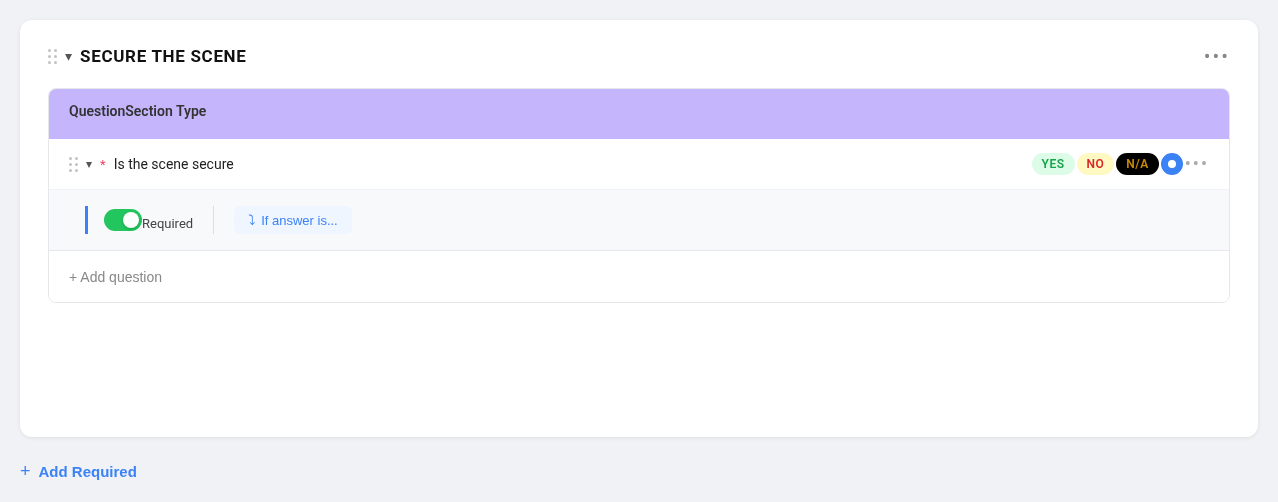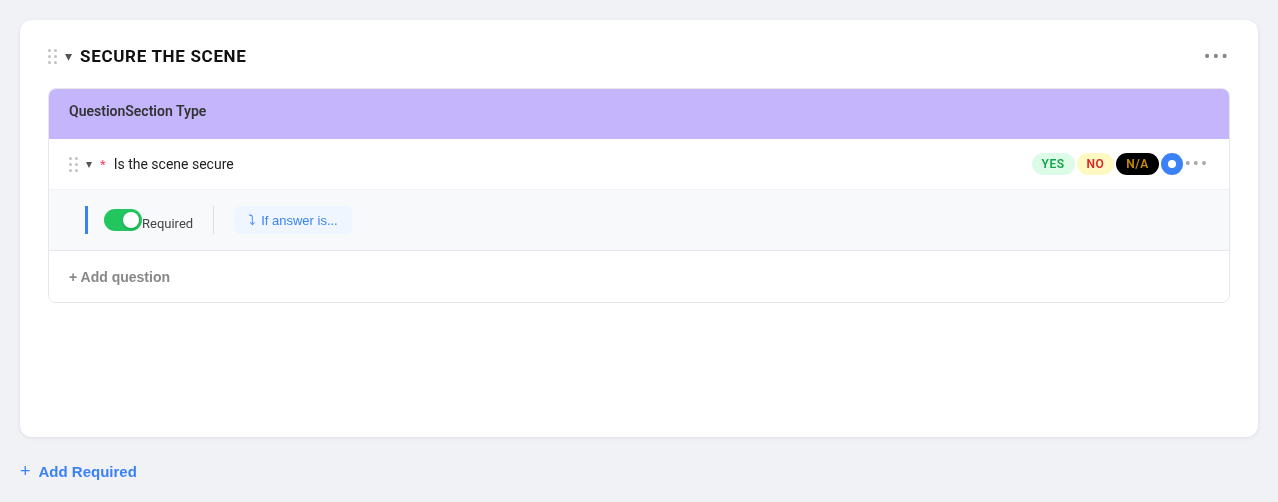--- a/index.html
+++ b/index.html
@@ -270,21 +270,20 @@
       background: #fff;
     }
 
     .add-question-btn {
       background: none;
       border: none;
       color: #888;
       font-size: 14px;
       cursor: pointer;
       padding: 0;
-      font-weight: bold;
     }
 
     .add-section-area {
       margin-top: 24px;
       display: flex;
       align-items: center;
     }
 
     .add-section-btn {
       display: flex;

